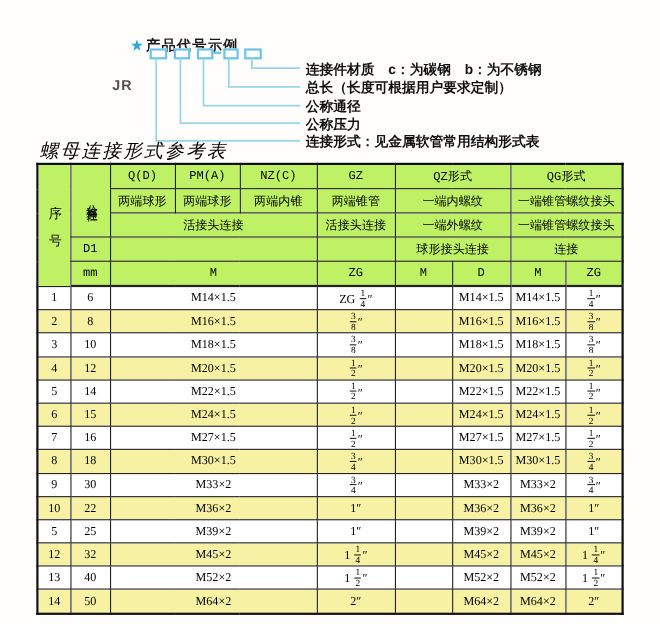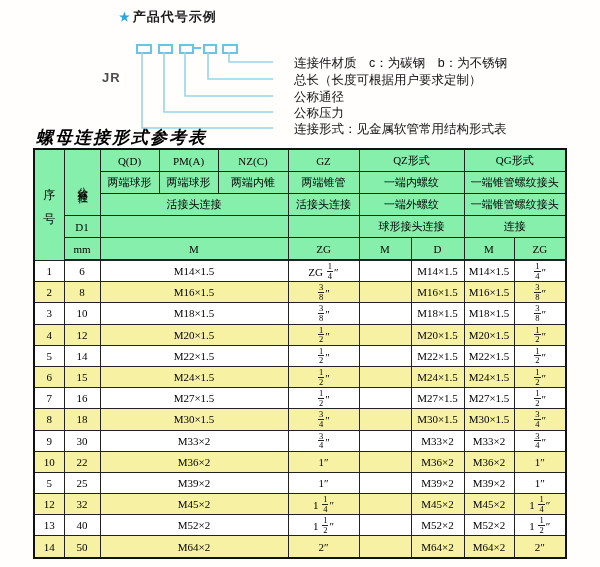--- a/index.html
+++ b/index.html
@@ -1,39 +1,39 @@
 <!DOCTYPE html>
 <html><head>
 <meta charset="utf-8">
 <style>
   html,body{margin:0;padding:0;}
   body{
     width:600px;height:567px;background:#fffefd;position:relative;
     font-family:"Liberation Sans",sans-serif;color:#1a1a1a;overflow:hidden;
   }
   
-  .diag-title{position:absolute;left:119px;top:8px;font-size:13px;font-weight:bold;letter-spacing:1px;}
+  .diag-title{position:absolute;left:119px;top:32px;font-size:13px;font-weight:bold;letter-spacing:1px;}
   .diag-title .star{color:#2aa7df;margin-right:2px;font-size:12px;}
   .code-prefix{position:absolute;left:102px;top:39px;font-size:13px;font-weight:bold;color:#4d4d4d;letter-spacing:1px;margin-top:31px;}
   .code-box{position:absolute;top:44px;height:6px;border:2px solid #6cc3e8;background:#fff;}
   .code-dash{position:absolute;top:47px;height:2px;background:#6cc3e8;}
   .connectors{position:absolute;left:0;top:0;}
-  .code-label{position:absolute;left:294px;font-size:12.5px;font-weight:normal;white-space:nowrap;color:#111;}
-  
-  .page-title{position:absolute;left:36px;top:126px;font-size:17px;font-weight:bold;font-style:italic;
+  .code-label{position:absolute;left:278px;font-size:12.5px;font-weight:bold;white-space:nowrap;color:#111;}
+  
+  .page-title{position:absolute;left:36px;top:126px;font-size:17px;font-weight:normal;font-style:italic;
     font-family:"Liberation Serif",serif;letter-spacing:2px;color:#000;}
   
   table.ref{
     position:absolute;left:33px;top:148px;border-collapse:collapse;table-layout:fixed;
     font-family:"Liberation Serif",serif;font-size:11px;color:#000;
   }
   table.ref td{border:1px solid #222;text-align:center;vertical-align:middle;padding:0 1px;overflow:hidden;}
   table.ref{border:2px solid #111;}
   td.tl{border-left-width:2px;}
-  tr.hdr td{background:#86efac;height:21px;}
+  tr.hdr td{background:#bef264;height:21px;font-family:Liberation Mono, monospace;}
   tr.hdr-last td{border-bottom-width:2px;}
   tbody td{height:20.2px;background:#fff;}
   tbody tr.alt td{background:#f6f1a3;}
   .vert{writing-mode:vertical-lr;text-orientation:upright;display:inline-block;line-height:1;}
   .vert-seq{letter-spacing:26px;font-size:12px;}
   .vert-dn{letter-spacing:2px;font-size:10.5px;}
   
   .fr{display:inline-block;text-align:center;line-height:1;font-size:8.5px;vertical-align:-3px;margin:0 1px;}
   .fr .n{display:block;border-bottom:1px solid #222;padding:0 1px 0px 1px;}
   .fr .d{display:block;padding-top:0px;}

